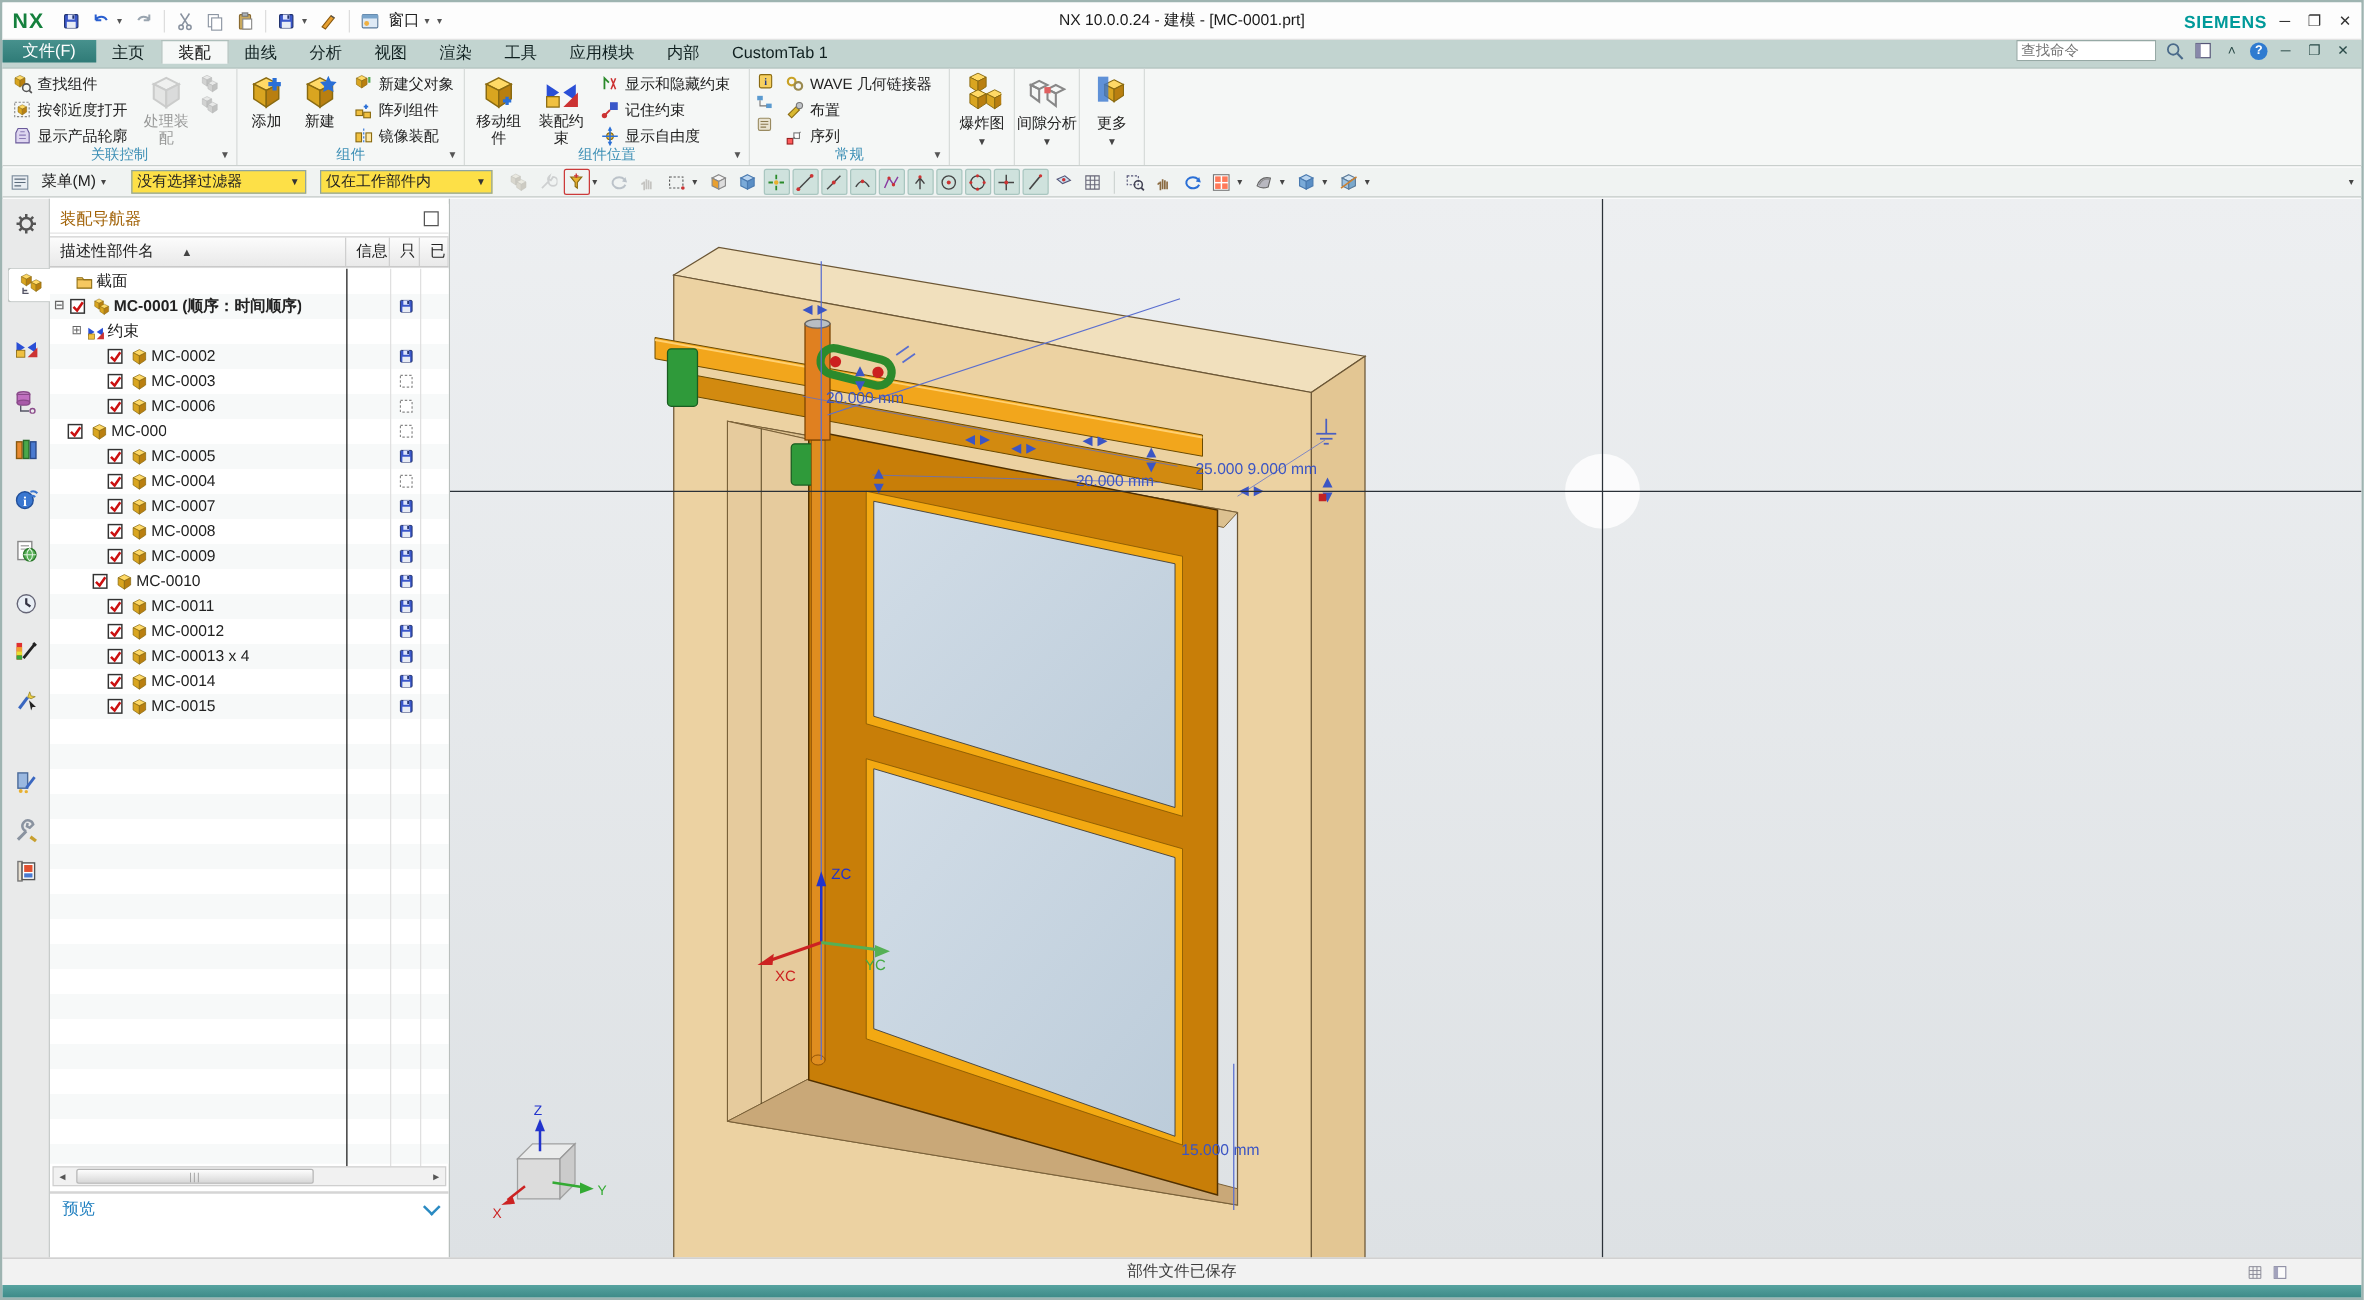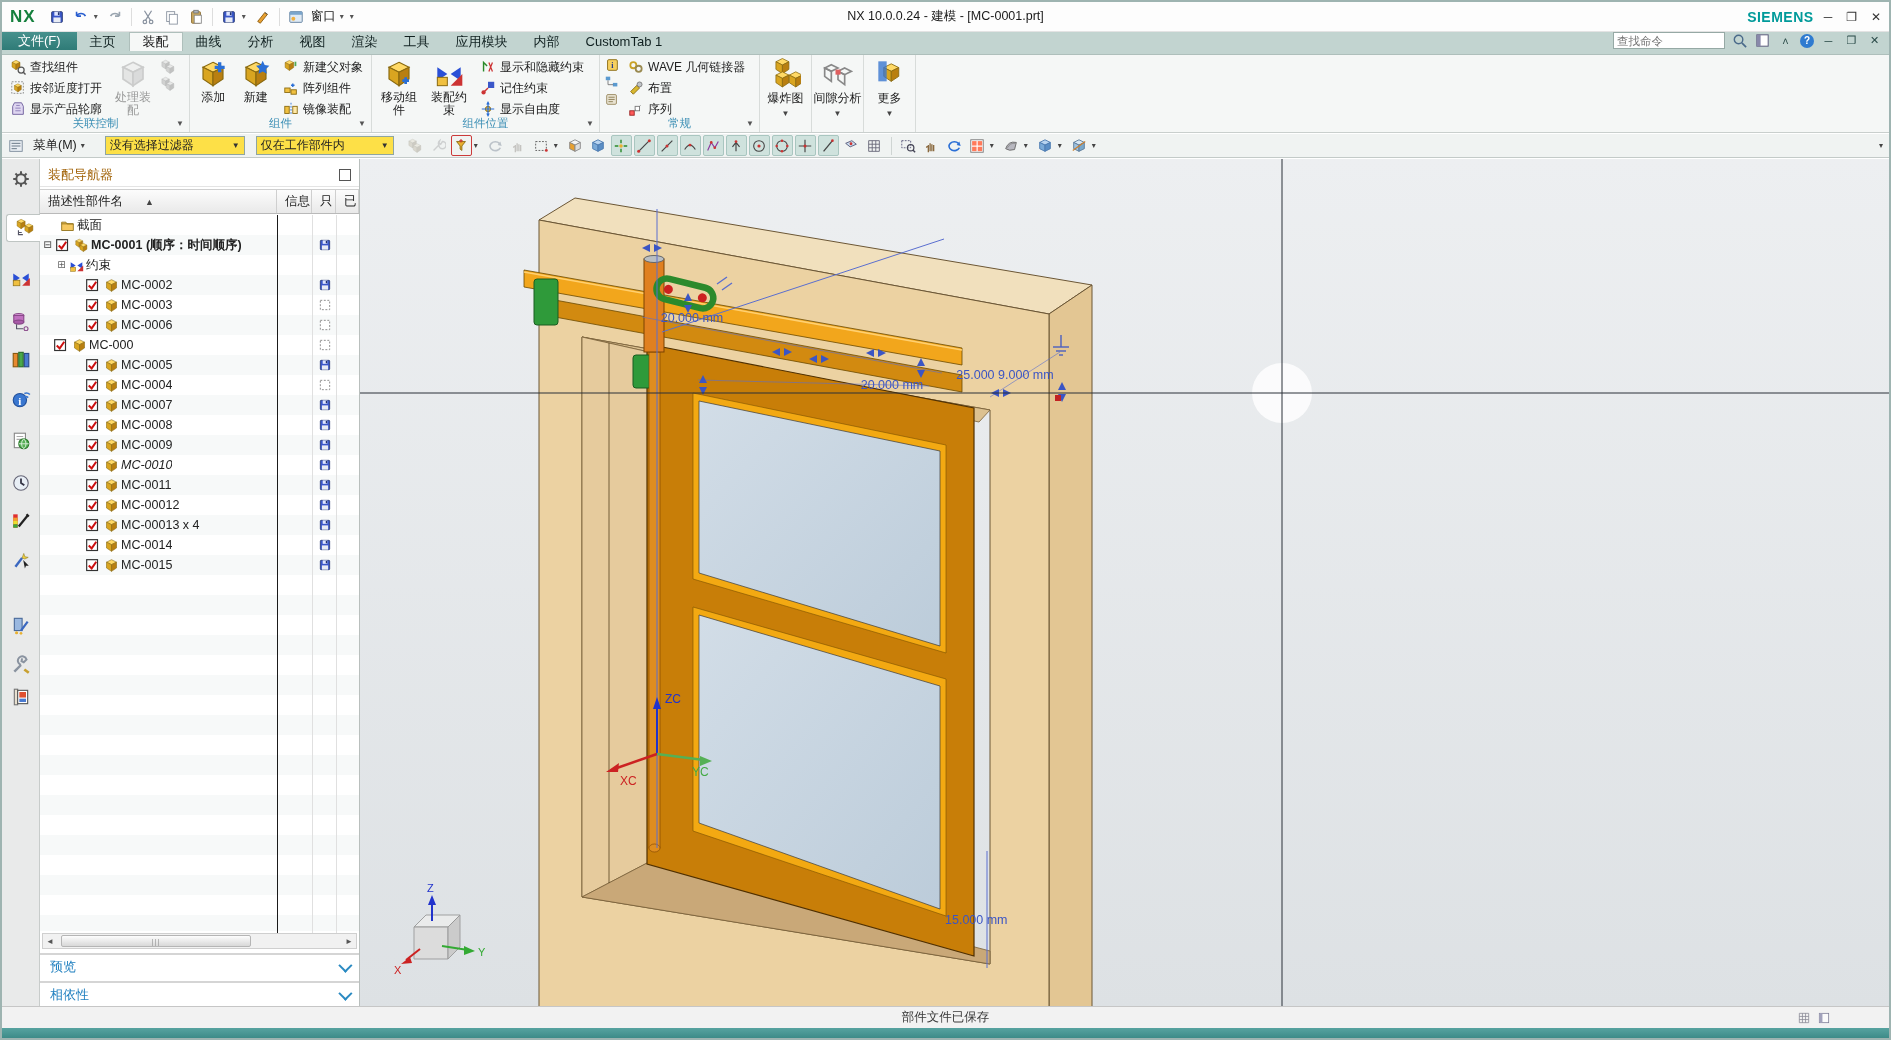--- a/index.html
+++ b/index.html
@@ -1073,21 +1073,21 @@
             <span class="tlabel">MC-0009</span>
             <span class="savecell">
               <svg viewBox="0 0 18 18">
                 <rect x="3" y="3" width="12" height="12" rx="1" fill="#3a57c9" stroke="#22336e"></rect>
                 <rect x="6" y="3" width="6" height="4.5" fill="#dfe6ff"></rect>
                 <rect x="10" y="3.6" width="1.8" height="3.2" fill="#22336e"></rect>
                 <rect x="5" y="9.5" width="8" height="5.5" fill="#e8ecf5"></rect>
               </svg>
             </span>
           </div>
-          <div class="trow" style="padding-left: 32px; font-style: italic;">
+          <div class="trow" style="padding-left: 20px;">
             <span class="texp"></span>
             <span class="tic"><svg viewBox="0 0 18 18">
                 <rect x="2" y="2" width="13" height="13" fill="#fff" stroke="#333" stroke-width="1.4"></rect>
                 <path d="M4.5 9 L8 12.5 L13.5 4.5" fill="none" stroke="#cc1111" stroke-width="2.4"></path>
               </svg></span>
             <span class="tic"><svg viewBox="0 0 18 18">
                 <polygon points="9,2 15,5 9,8 3,5" fill="#ffd966" stroke="#8a6a10" stroke-width=".7"></polygon>
                 <polygon points="3,5 9,8 9,16 3,12" fill="#d9a520" stroke="#8a6a10" stroke-width=".7"></polygon>
                 <polygon points="9,8 15,5 15,12 9,16" fill="#b97f10" stroke="#8a6a10" stroke-width=".7"></polygon>
               </svg></span>
@@ -1212,24 +1212,20 @@
       <div class="colline" style="left:296px;"></div>
       <div class="hscroll">
         <span class="hs-arrow">◄</span>
         <div class="hs-thumb">
             <span>|||</span>
           </div>
         <span class="hs-arrow" style="position:absolute;right:0;">►</span>
       </div>
       <div class="nav-sec" style="top:794px;">
         <span>预览</span>
-          <span class="chev"></span>
-      </div>
-      <div class="nav-sec" style="top:822px;">
-        <span>相依性</span>
           <span class="chev"></span>
       </div>
     </div>
 
     <div class="viewport">
       <svg class="scene" width="1533" height="851" viewBox="0 0 1533 851">
         <defs>
           <linearGradient id="bgGrad" x1="0" y1="0" x2="0" y2="1">
             <stop offset="0" stop-color="#edeff1"></stop>
               <stop offset="1" stop-color="#dde1e4"></stop>

